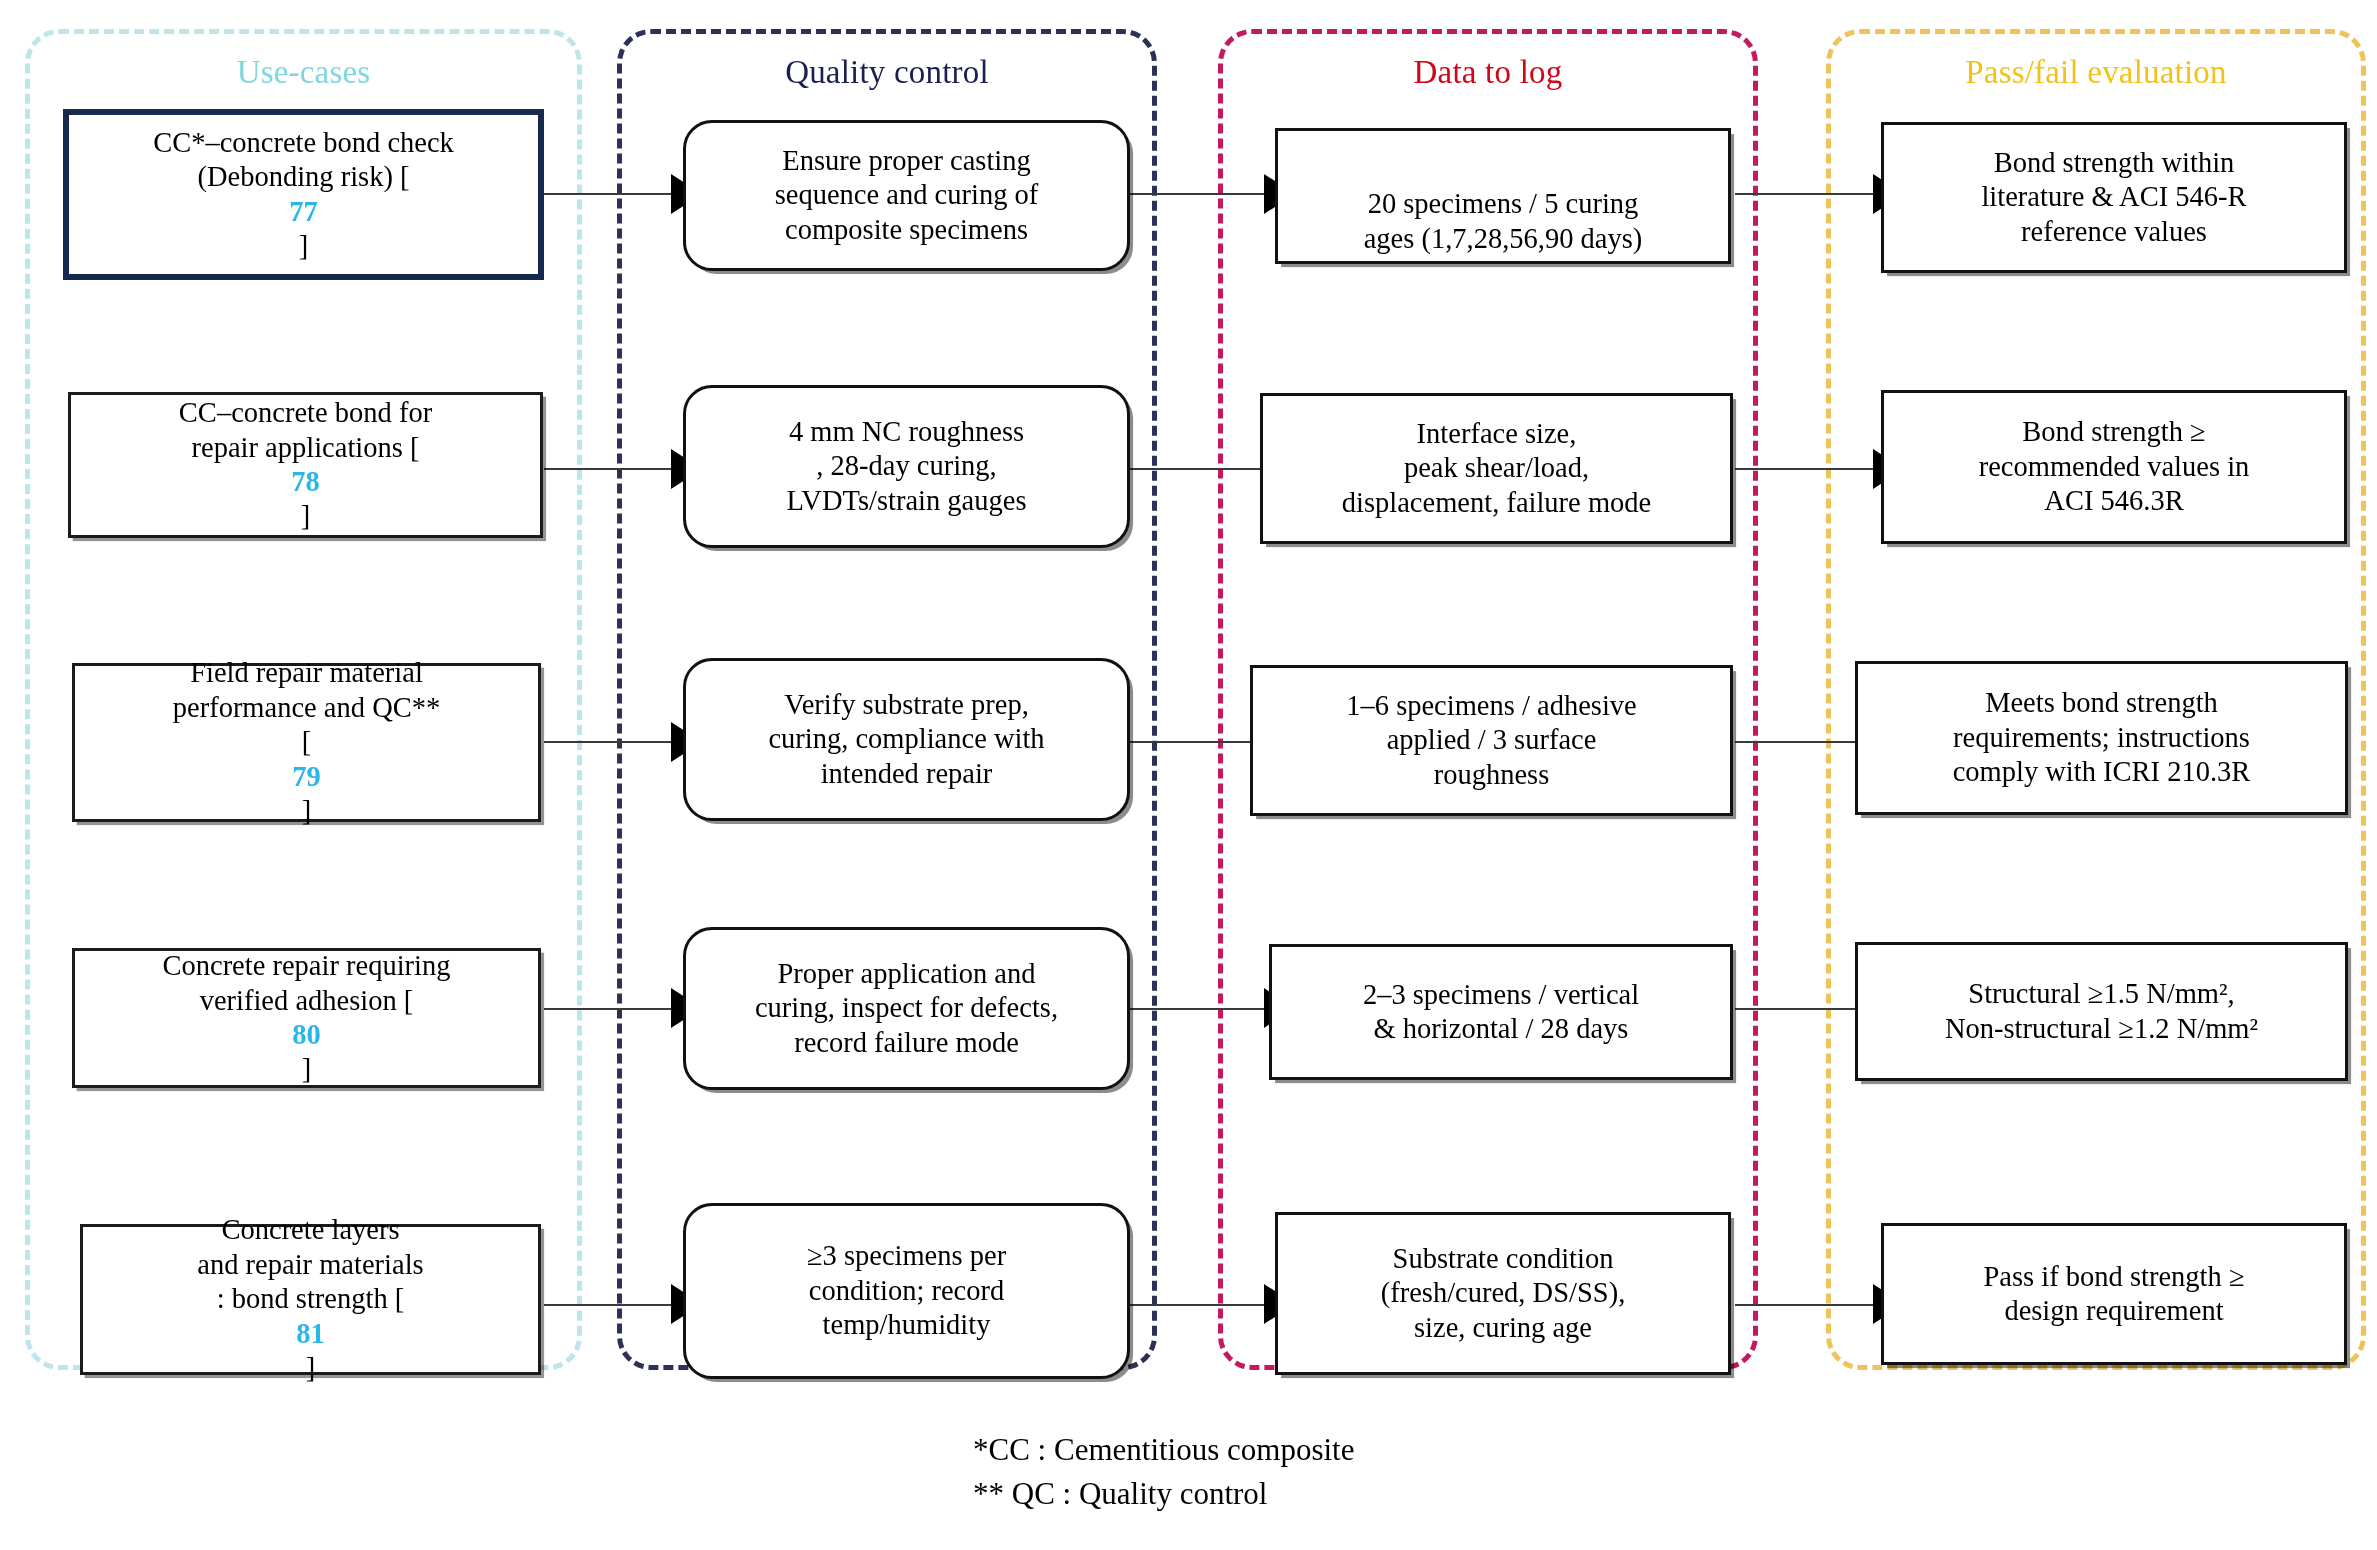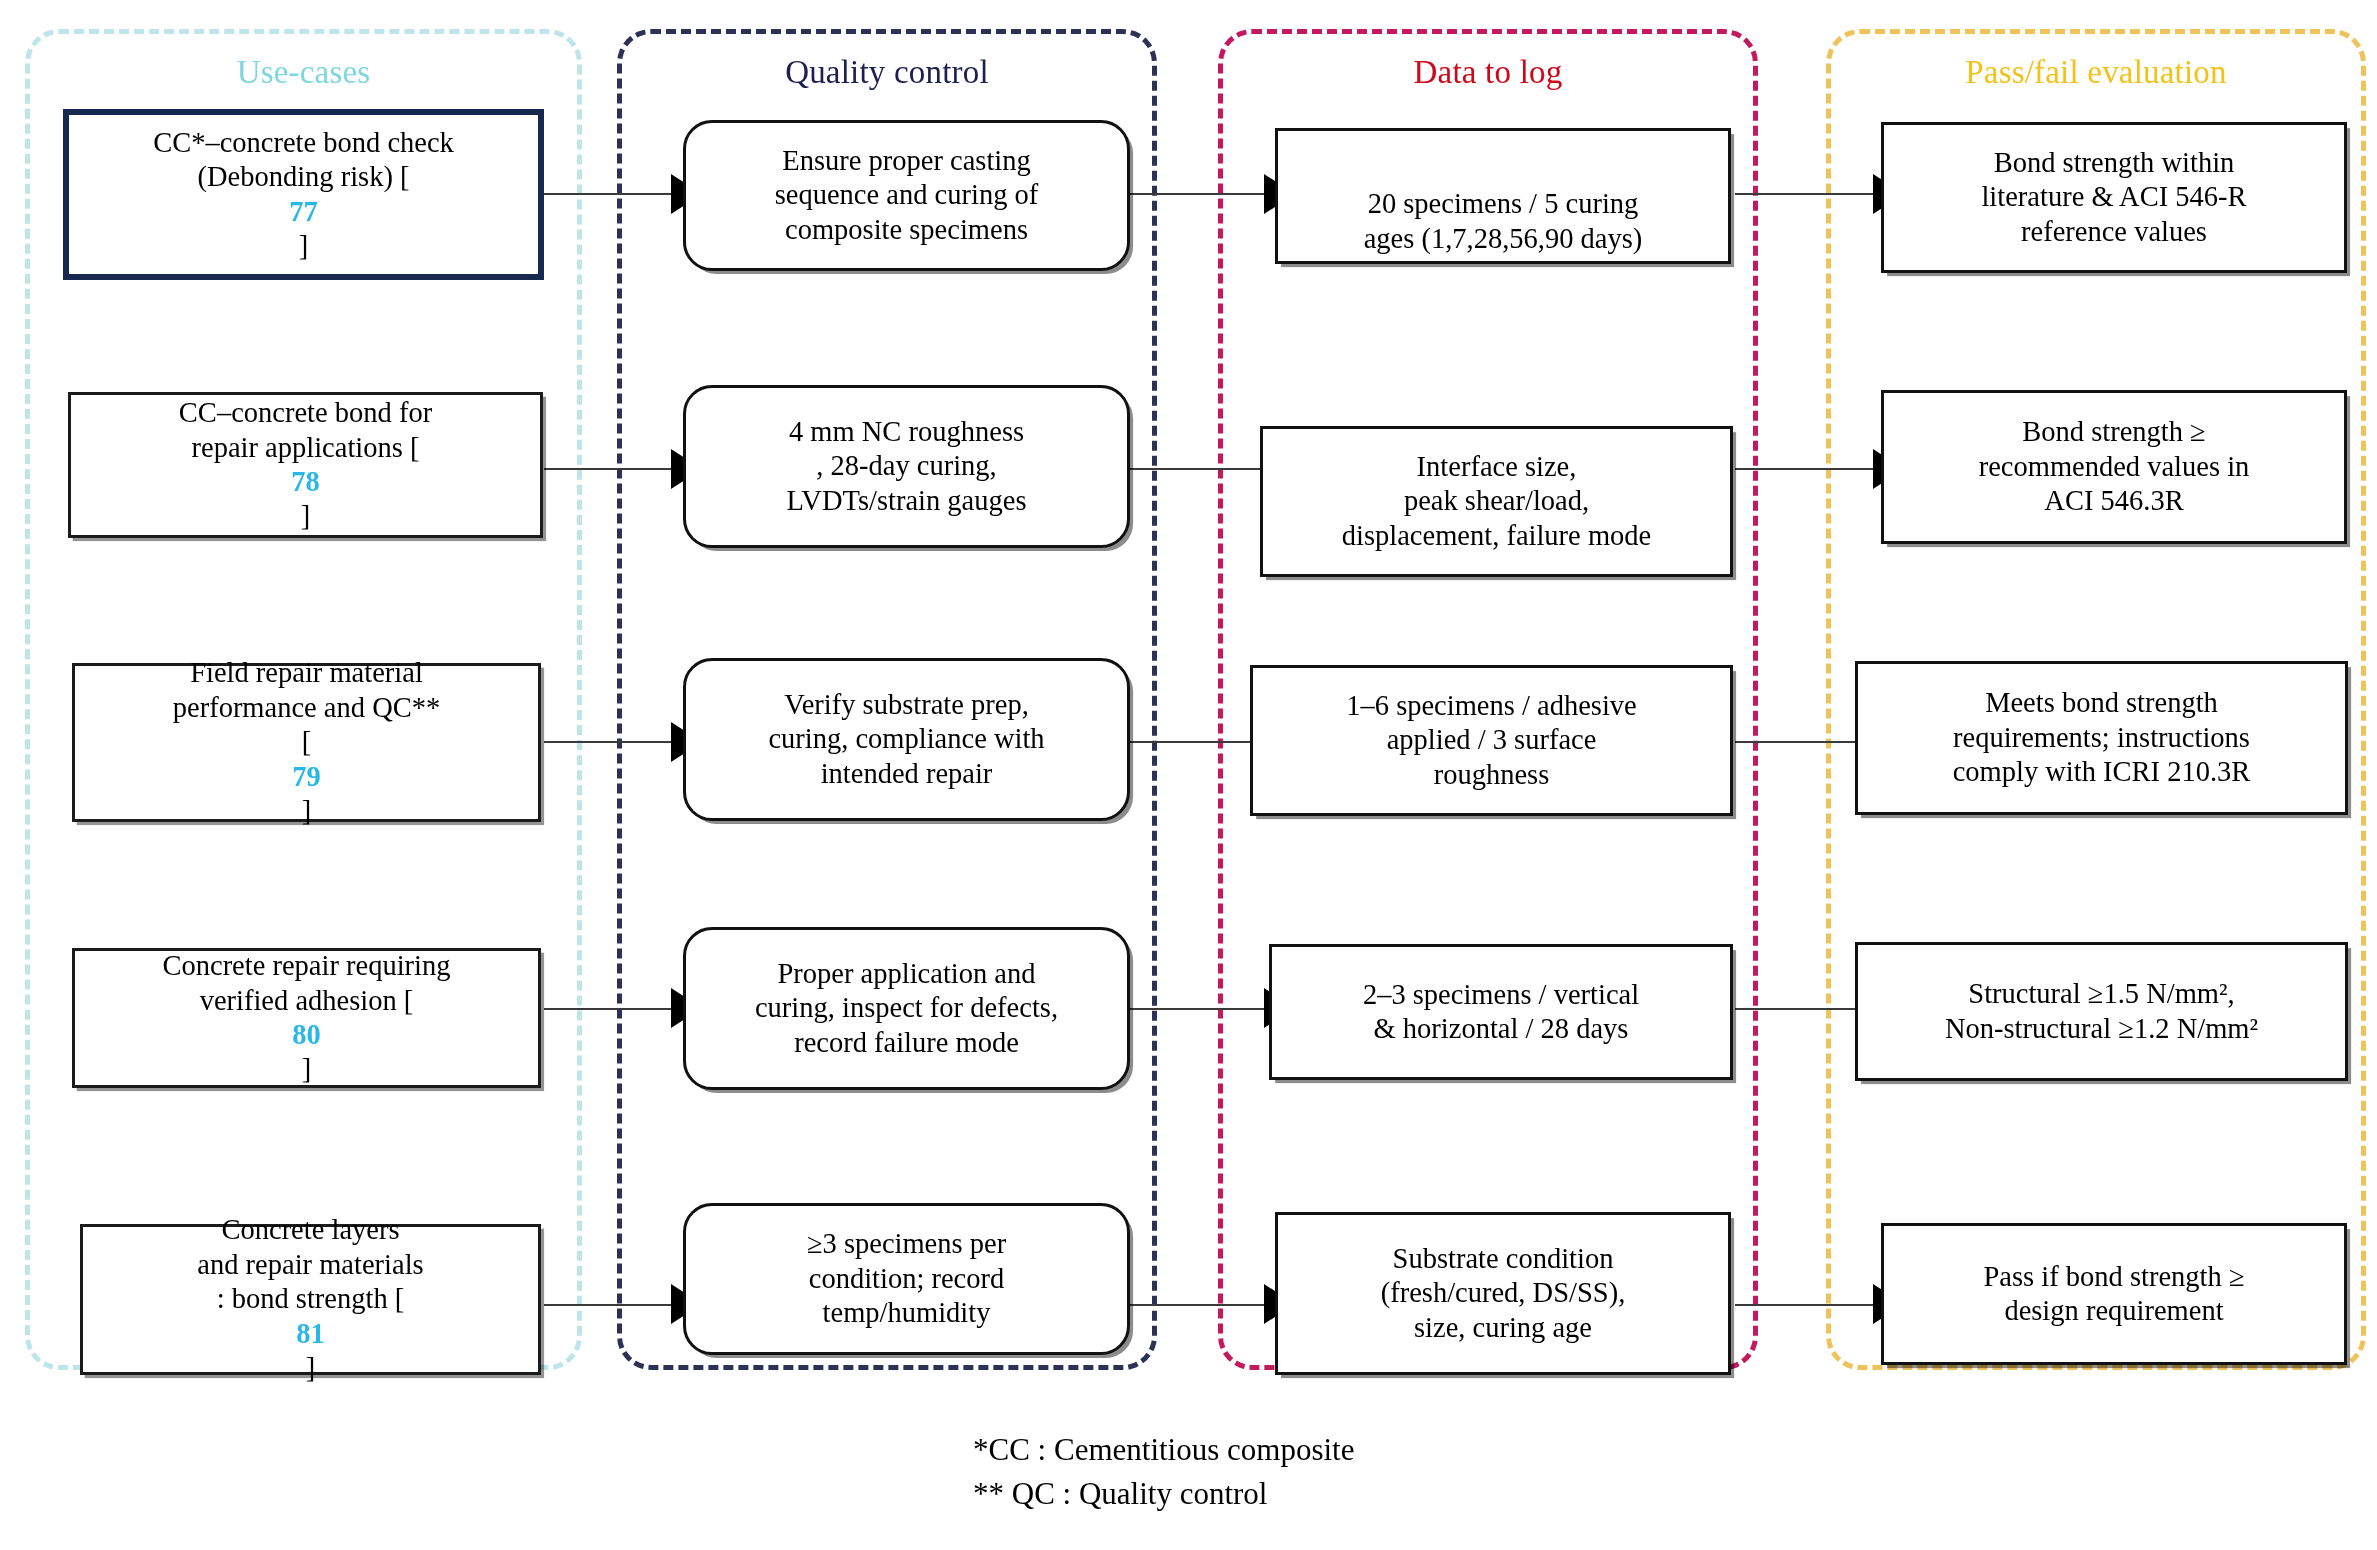--- a/index.html
+++ b/index.html
@@ -145,21 +145,21 @@
 
 <div class="node node-use" style="left:68px;top:392px;width:475px;height:146px;">
   <span><span>CC–concrete bond for
 repair applications [</span><span class="cite">78</span><span>]</span></span>
 </div>
 <div class="node node-qc" style="left:683px;top:385px;width:447px;height:163px;">
   <span>4 mm NC roughness
 , 28-day curing,
 LVDTs/strain gauges</span>
 </div>
-<div class="node node-data" style="left:1260px;top:393px;width:473px;height:151px;margin-top:33px;">
+<div class="node node-data" style="left:1260px;top:393px;width:473px;height:151px;">
   <span>Interface size,
 peak shear/load,
 displacement, failure mode</span>
 </div>
 <div class="node node-pass" style="left:1881px;top:390px;width:466px;height:154px;">
   <span>Bond strength ≥
 recommended values in
 ACI 546.3R</span>
 </div>
 
@@ -200,21 +200,21 @@
 <div class="node node-pass" style="left:1855px;top:942px;width:493px;height:139px;">
   <span>Structural ≥1.5 N/mm²,
 Non-structural ≥1.2 N/mm²</span>
 </div>
 
 <div class="node node-use" style="left:80px;top:1224px;width:461px;height:151px;">
   <span><span>Concrete layers
 and repair materials
 : bond strength [</span><span class="cite">81</span><span>]</span></span>
 </div>
-<div class="node node-qc" style="left:683px;top:1203px;width:447px;height:152px;align-items:center;">
+<div class="node node-qc" style="left:683px;top:1203px;width:447px;height:176px;align-items:center;">
   <span>≥3 specimens per
 condition; record
 temp/humidity</span>
 </div>
 <div class="node node-data" style="left:1275px;top:1212px;width:456px;height:163px;">
   <span>Substrate condition
 (fresh/cured, DS/SS),
 size, curing age</span>
 </div>
 <div class="node node-pass" style="left:1881px;top:1223px;width:466px;height:142px;">

